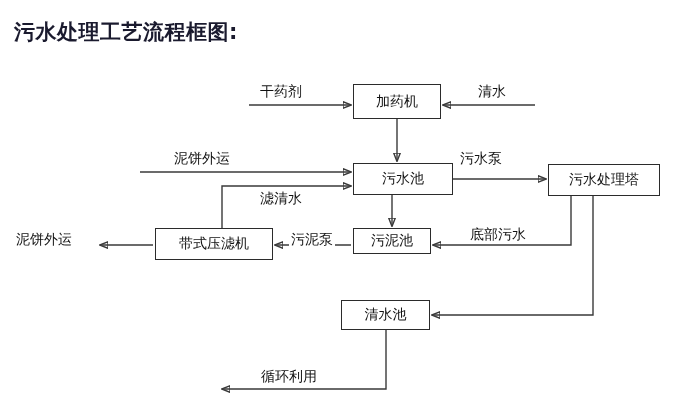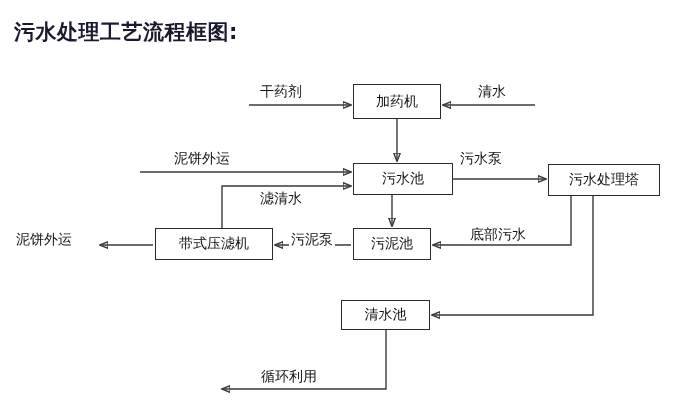--- a/index.html
+++ b/index.html
@@ -97,21 +97,21 @@
 
     <path marker-end="url(#ah)" d="M153,245 L100,245"></path>
 
     <path marker-end="url(#ah)" d="M386,330 L386,389 L222,389"></path>
   </svg>
 
   <div class="node" style="left: 353px; top: 84px; width: 88px; height: 35px;">加药机</div>
   <div class="node" style="left: 353px; top: 163px; width: 100px; height: 32px;">污水池</div>
   <div class="node" style="left: 548px; top: 164px; width: 112px; height: 32px;">污水处理塔</div>
   <div class="node" style="left: 155px; top: 228px; width: 118px; height: 32px;">带式压滤机</div>
-  <div class="node" style="left: 353px; top: 228px; width: 78px; height: 32px;">污泥池</div>
+  <div class="node" style="left: 353px; top: 228px; width: 78px; height: 26px;">污泥池</div>
   <div class="node" style="left: 341px; top: 300px; width: 89px; height: 30px;">清水池</div>
 
   <div class="edge-label" style="left: 258px; top: 83px;">干药剂</div>
   <div class="edge-label" style="left: 476px; top: 83px;">清水</div>
   <div class="edge-label" style="left: 172px; top: 150px;">泥饼外运</div>
   <div class="edge-label" style="left: 458px; top: 150px;">污水泵</div>
   <div class="edge-label" style="left: 258px; top: 190px;">滤清水</div>
   <div class="edge-label" style="left: 14px; top: 231px; text-align: center;">泥饼外运</div>
   <div class="edge-label" style="left: 289px; top: 231px;">污泥泵</div>
   <div class="edge-label" style="left: 468px; top: 226px;">底部污水</div>

